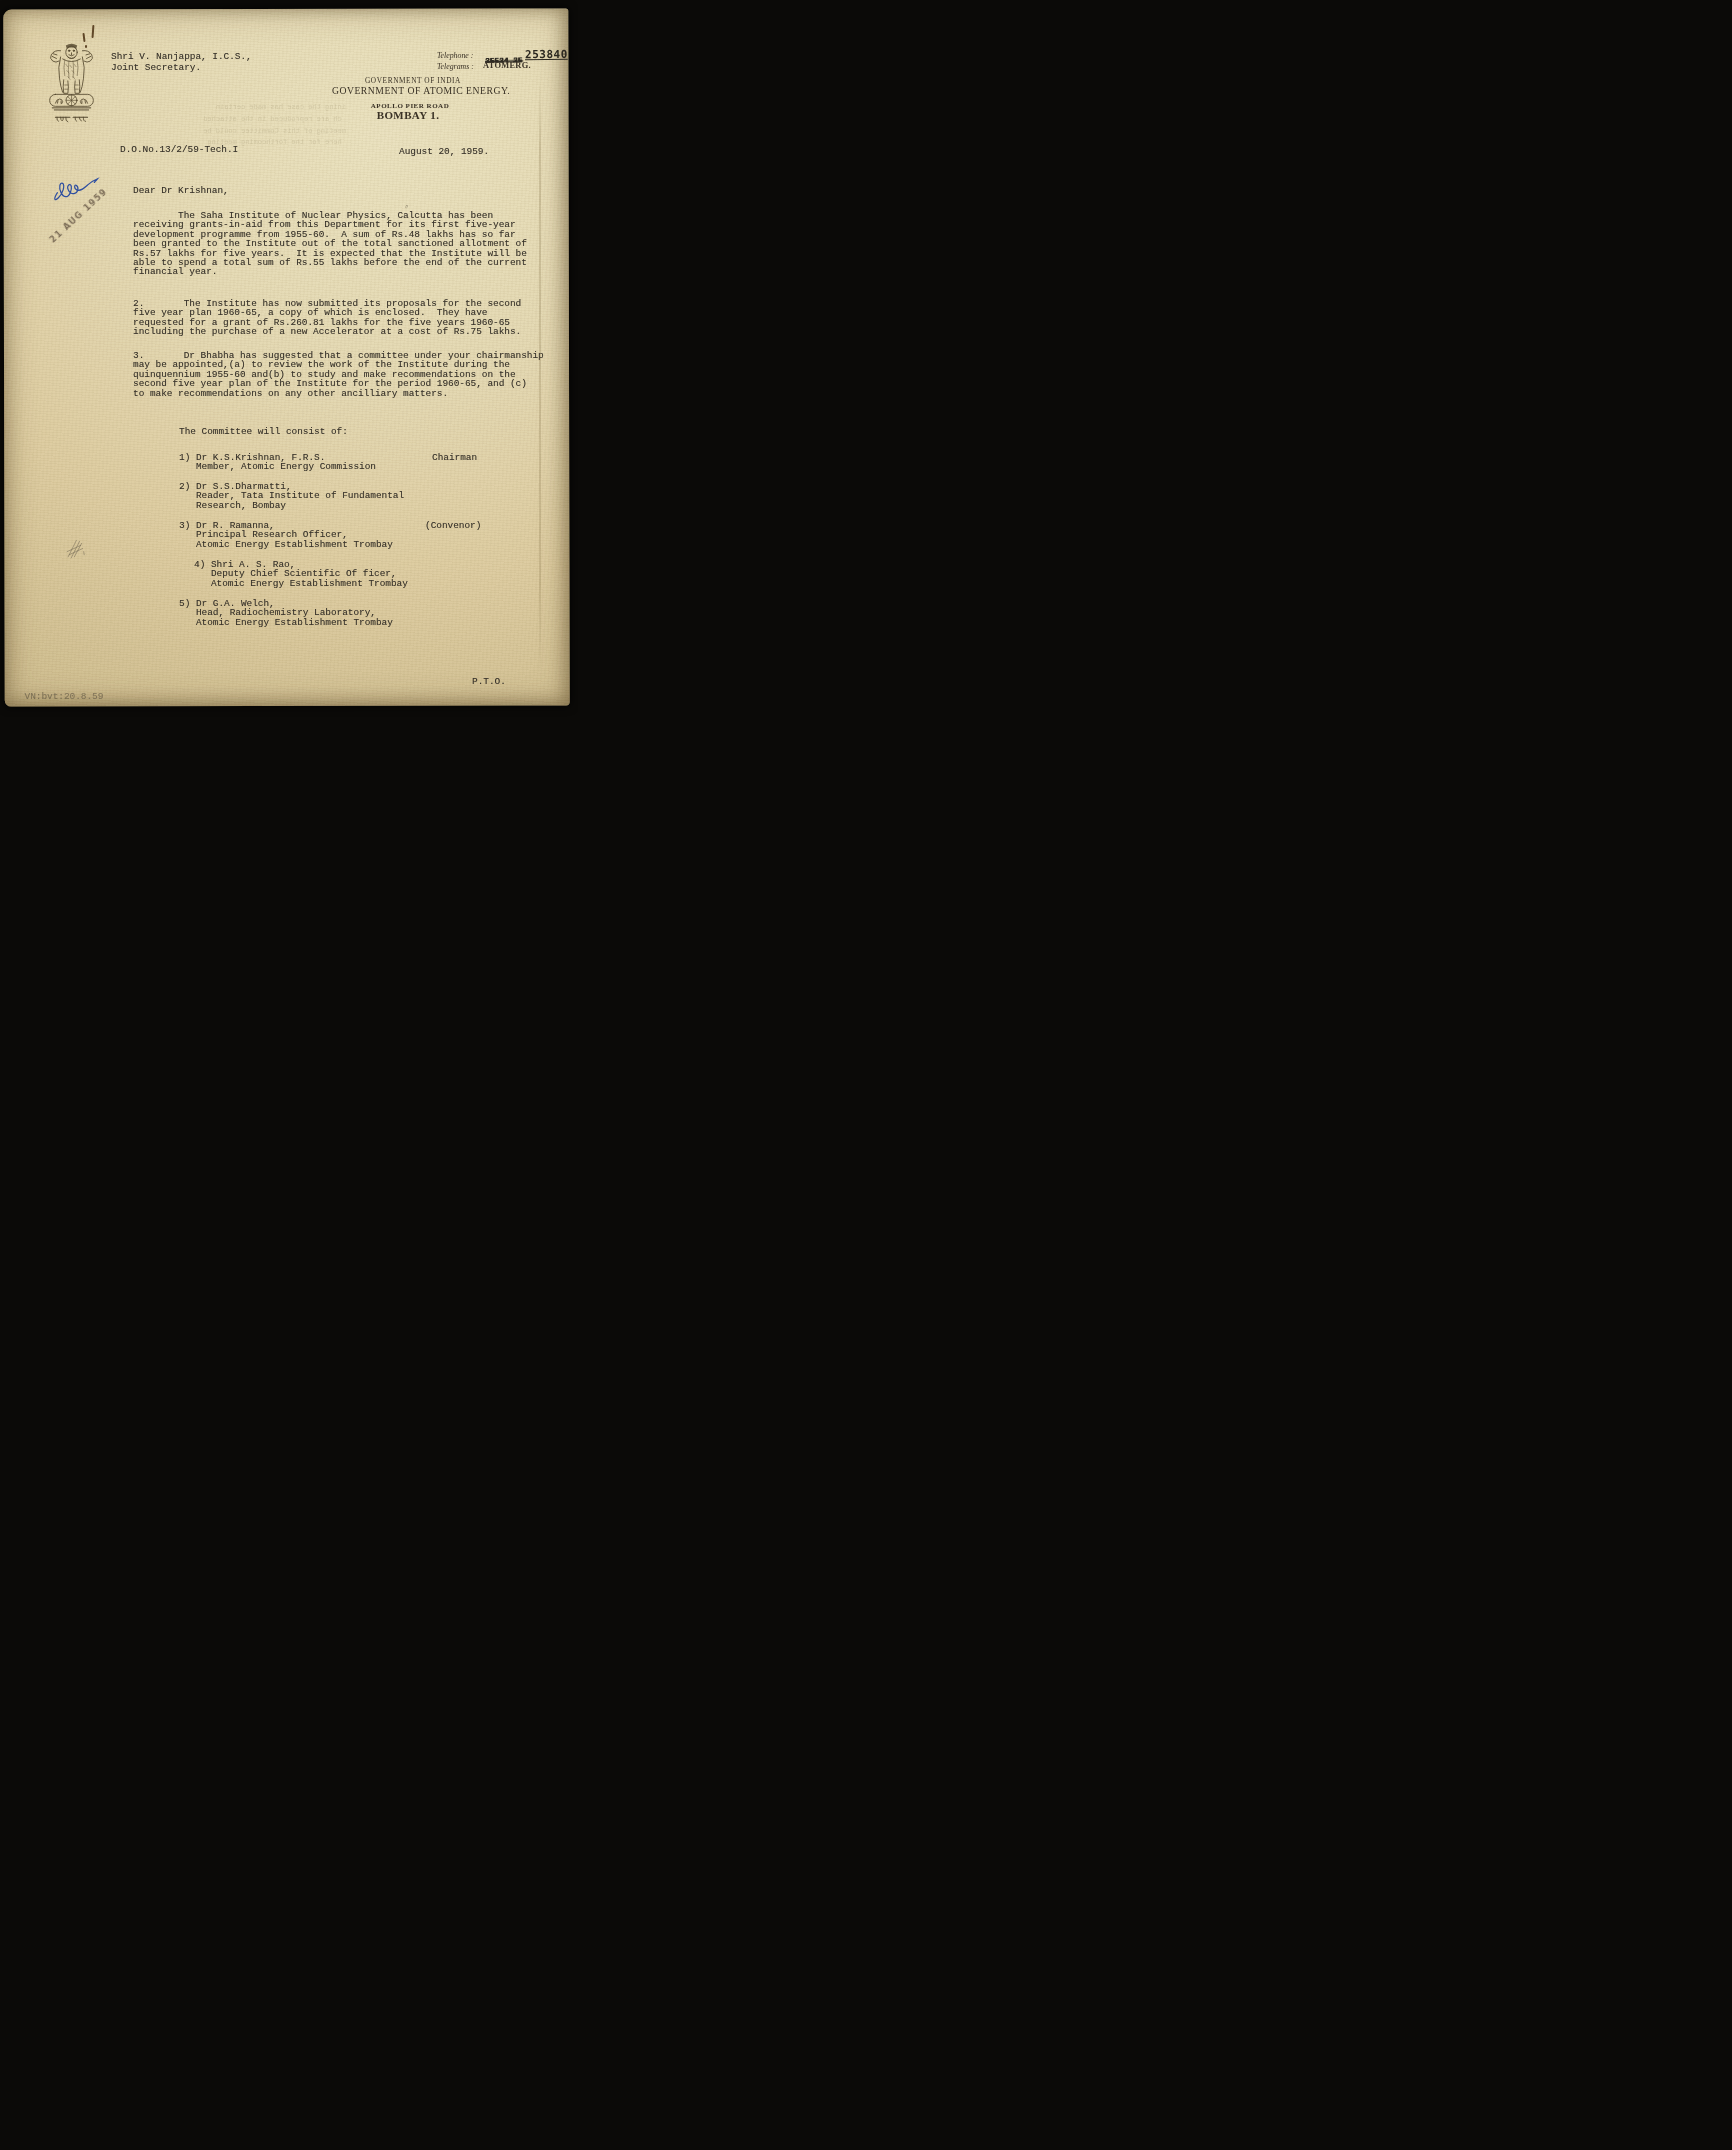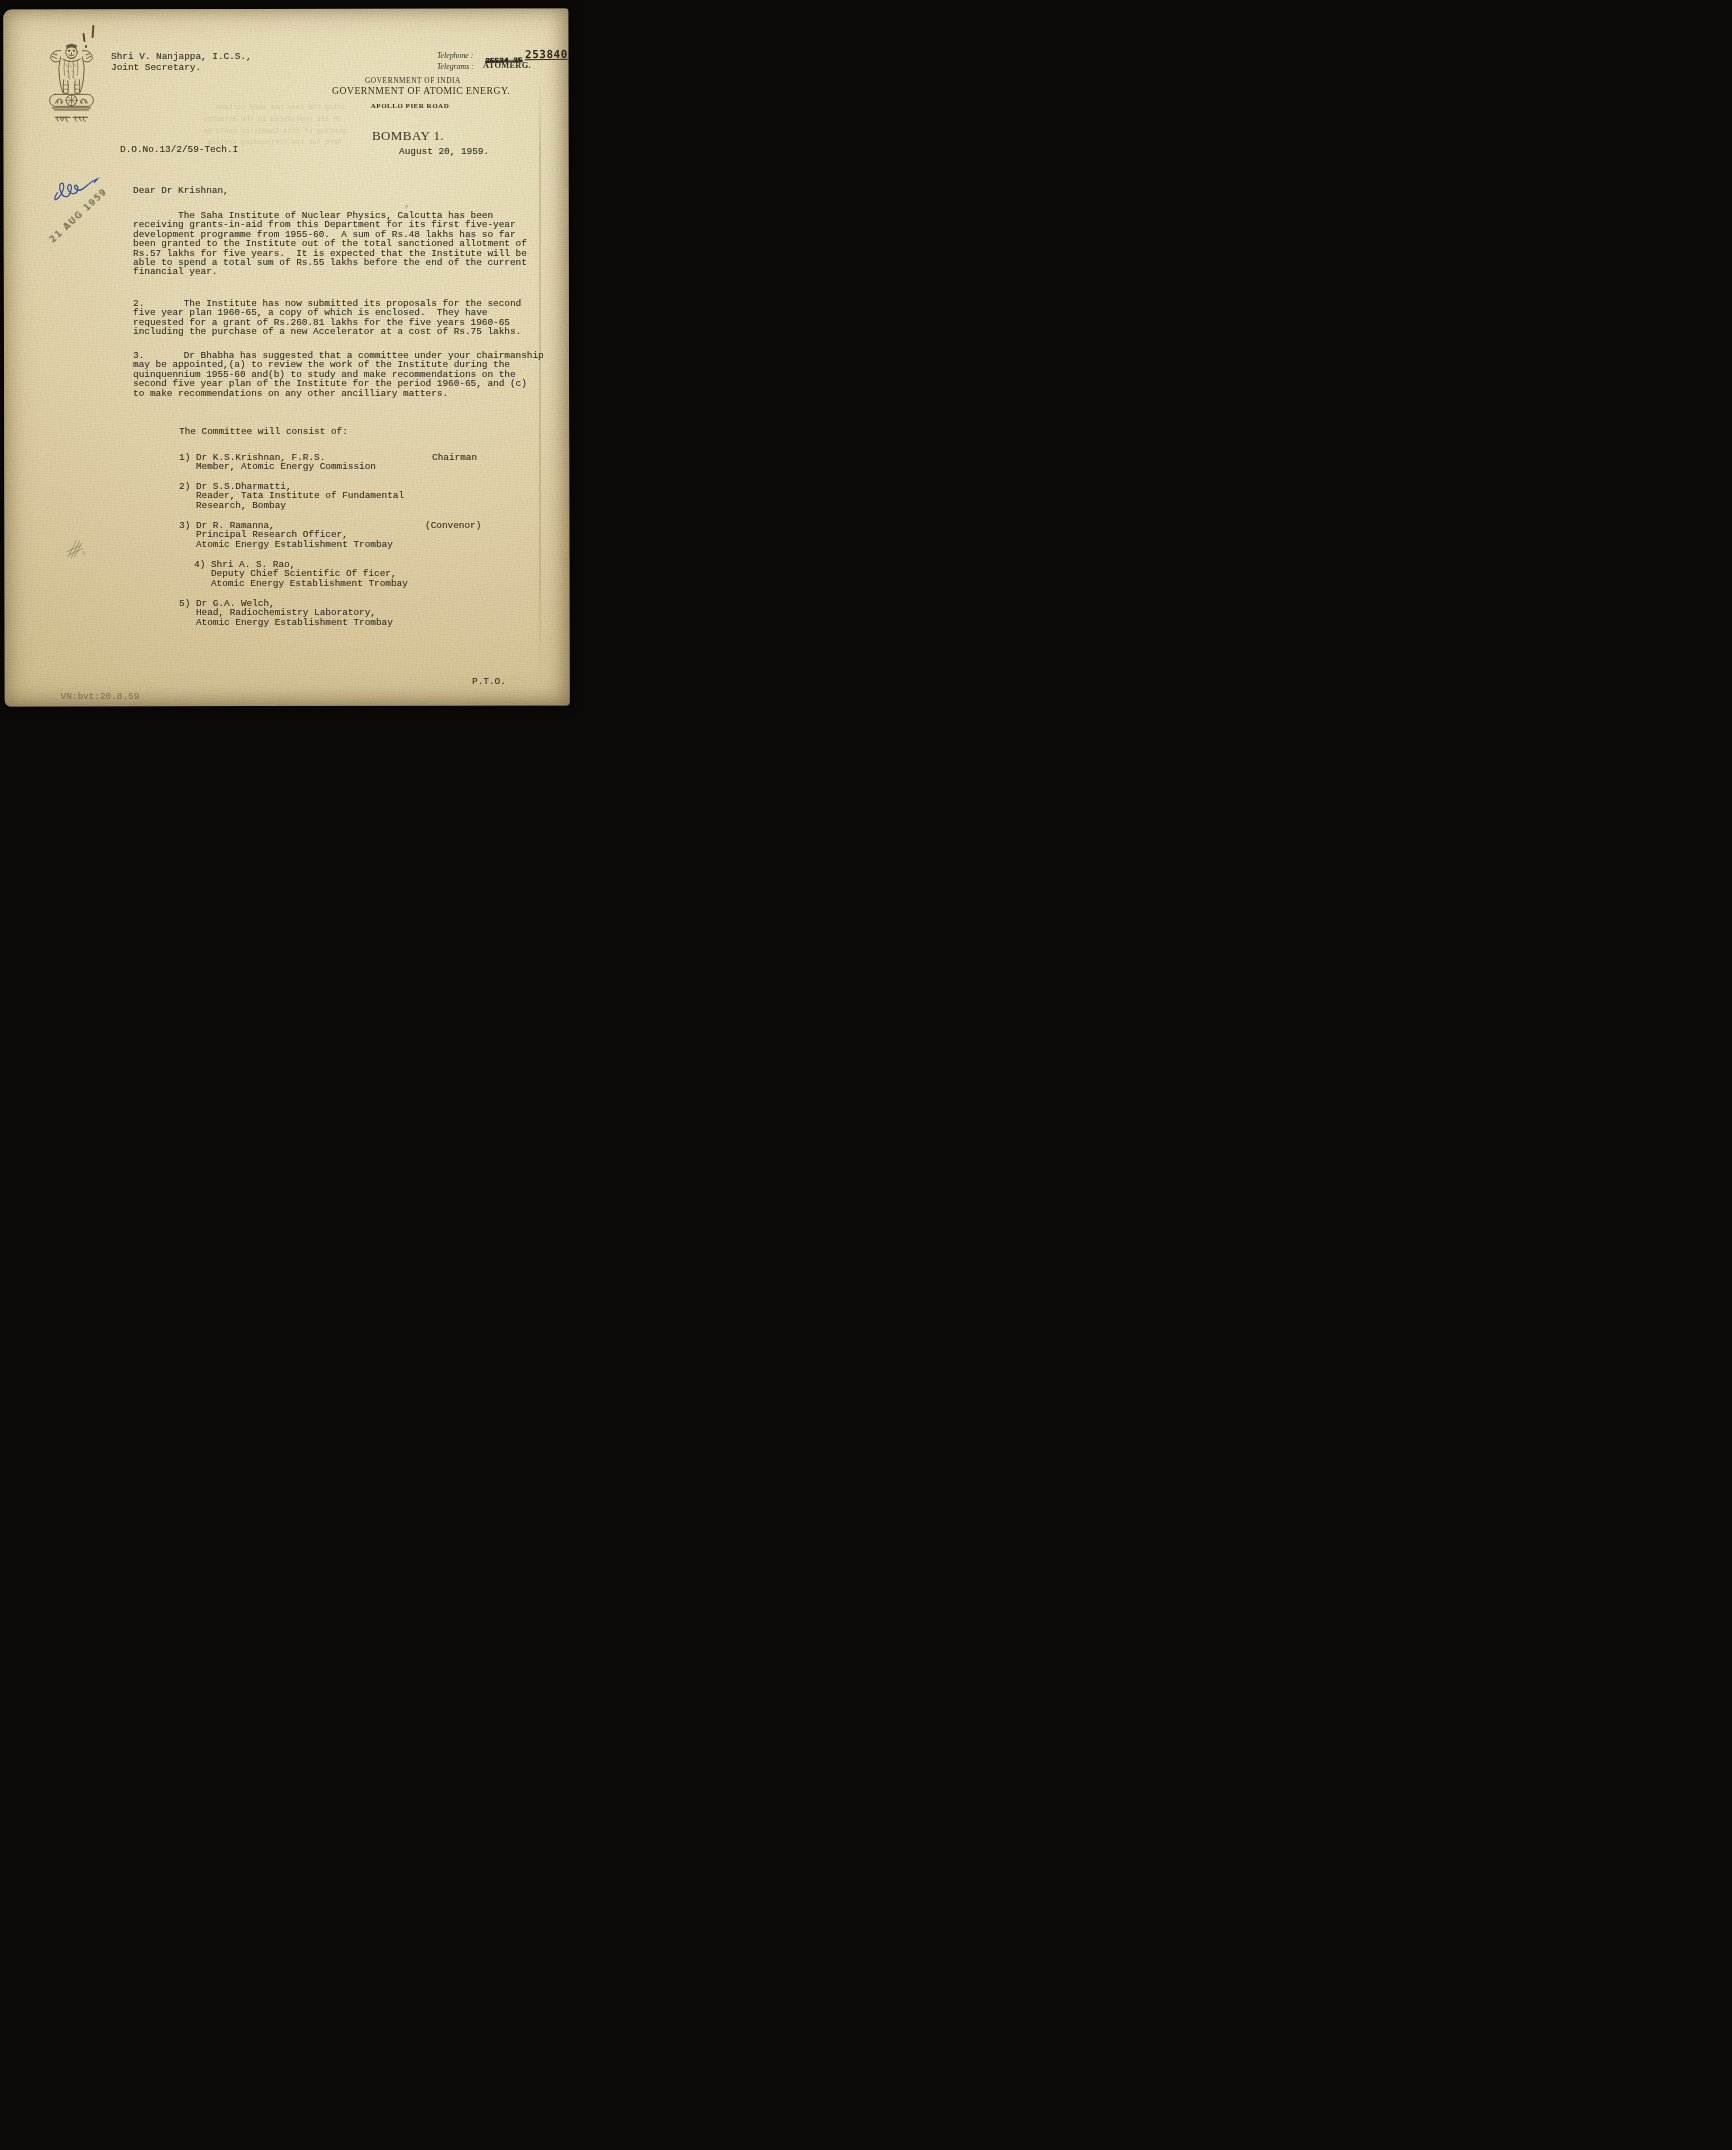--- a/index.html
+++ b/index.html
@@ -29,21 +29,21 @@
           text-decoration:line-through;position:relative;transform:rotate(-1deg);
           text-shadow:0 0.5px 0 #2e2a22,0.5px 0 0 rgba(46,42,34,.8),0 -0.5px 0 rgba(46,42,34,.6);
           filter:blur(0.2px);}
   .bignum{font-family:"DejaVu Sans Mono",monospace;font-weight:bold;font-size:11px;color:#2c2820;
           letter-spacing:0.5px;transform:rotate(-.5deg);}
   .ghost{font-family:"Liberation Mono",monospace;font-size:7px;line-height:11.8px;
          color:#6e6240;opacity:.16;white-space:pre;transform:scaleX(-1);filter:blur(0.3px);}
   .stamp{font-family:"DejaVu Sans",sans-serif;font-weight:bold;font-size:8.4px;letter-spacing:1.3px;
          color:rgba(108,93,74,.85);transform:rotate(-43deg);transform-origin:0 50%;
          filter:blur(0.2px);white-space:pre;}
-  .notation{opacity:.45;filter:blur(0.2px);margin-left:36px;}
+  .notation{opacity:.45;filter:blur(0.2px);}
   .drip{position:absolute;background:#4a2f12;opacity:.85;border-radius:1px;}
   .crease{position:absolute;width:1.6px;background:linear-gradient(rgba(115,96,55,0),rgba(115,96,55,.22) 12%,rgba(115,96,55,.2) 85%,rgba(115,96,55,0));}
   .penmark{font-family:"DejaVu Sans",sans-serif;color:rgba(85,75,58,.65);font-size:6.8px;
            transform:rotate(10deg);}
 </style>
 </head>
 <body>
 
 <div id="stage">
   <div id="paper"></div>
@@ -97,21 +97,21 @@
 
   <div class="abs serif lbl-it" style="left:437px;top:51px;">Telephone :</div>
   <div class="abs struck" style="left:485px;top:52px;">25524-25</div>
   <div class="abs bignum" style="left:525px;top:48px;text-decoration:underline;">253840</div>
   <div class="abs serif lbl-it" style="left:437px;top:62px;">Telegrams :</div>
   <div class="abs serif" style="left:483px;top:61px;font-weight:bold;font-size:8.4px;letter-spacing:0.3px;">ATOMERG.</div>
 
   <div class="abs serif ctr" style="left:413px;top:76px;font-size:7.3px;letter-spacing:0.6px;">GOVERNMENT OF INDIA</div>
   <div class="abs serif ctr" style="left:421px;top:85px;font-size:9.7px;letter-spacing:0.5px;">GOVERNMENT OF ATOMIC ENERGY.</div>
   <div class="abs serif ctr" style="left:410px;top:102px;font-size:7px;font-weight:bold;letter-spacing:0.5px;">APOLLO PIER ROAD</div>
-  <div class="abs serif ctr" style="left:408px;top:128px;font-size:13px;font-weight:normal;letter-spacing:0.4px;">BOMBAY 1.</div>
+  <div class="abs serif ctr" style="left:408px;top:109px;font-size:11px;font-weight:bold;letter-spacing:0.4px;">BOMBAY 1.</div>
 
   <div class="abs typed" style="left:73px;top:145px;padding-left:47px;">D.O.No.13/2/59-Tech.I</div>
   <div class="abs typed" style="left:399px;top:147px;">August 20, 1959.</div>
 
   <div class="abs" style="left:52px;top:172px;width:48px;height:32px;">
     <svg viewBox="0 0 92 62" width="48" height="32" fill="none" stroke="#2f4fa0" stroke-width="2.4" stroke-linecap="round">
       <path d="M10,40 C2,52 4,58 12,50 C21,41 25,26 20,22 C15,19 12,30 17,40 C22,50 30,51 35,40 C39,31 37,22 32,25 C27,29 32,43 42,42 C50,41 52,30 47,26 C43,23 41,32 48,35 C55,38 62,31 70,24 C77,18 83,15 88,13 C84,18 80,21 82,20"></path>
     </svg>
   </div>
 

